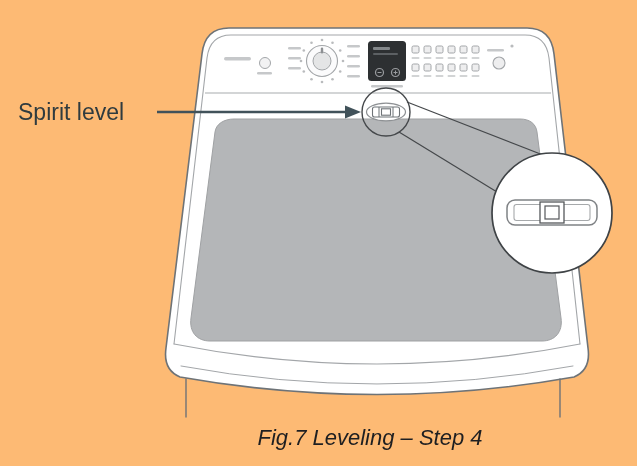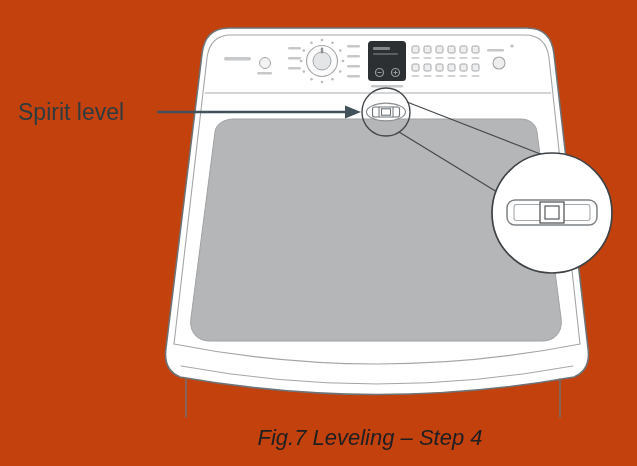--- a/index.html
+++ b/index.html
@@ -1,16 +1,16 @@
 <!DOCTYPE html>
 <html style="--lid-gray: #b4b6b8; --outline-gray: #6e7377; --detail-gray: #a3a6a9; --smudge-gray: #c6c8ca; --display-black: #2d3032; --callout-dark: #45484b; --arrow-slate: #41525a; --label-text: #2f3b3f; --caption-text: #1e1f21;"><head>
 <meta charset="utf-8">
 <style>
   html,body{margin:0;padding:0;background:#ffffff;}
-  .page{position:relative;width:637px;height:466px;background:#c2410c;overflow:hidden;
+  .page{position:relative;width:637px;height:466px;background:#fdba74;overflow:hidden;
         font-family:"Liberation Sans", sans-serif;}
   svg text{font-family:"Liberation Sans", sans-serif;}
   .label-text{font-size:23px;fill:var(--label-text,#2f3b3f);}
   .caption-text{font-size:22px;font-style:italic;fill:var(--caption-text,#1e1f21);}
 </style>
 </head>
 <body>
 
 <div class="page">
 <svg width="637" height="466" viewBox="0 0 637 466" xmlns="http://www.w3.org/2000/svg">

